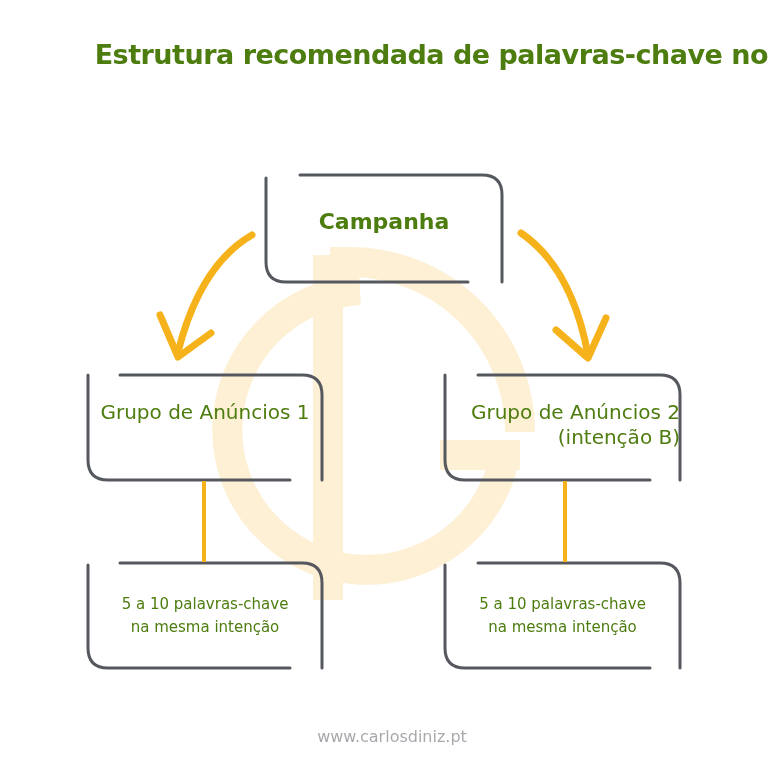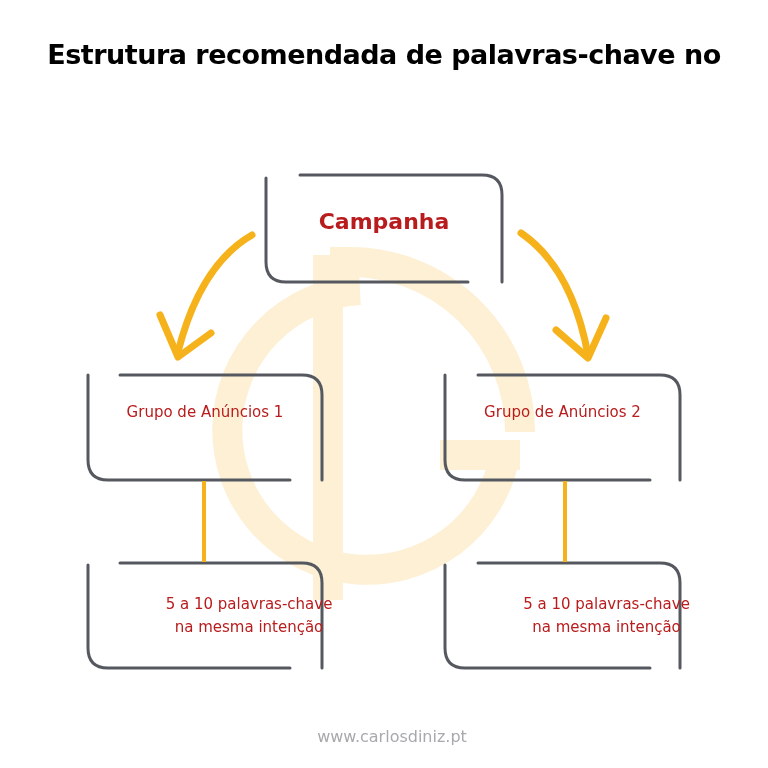--- a/index.html
+++ b/index.html
@@ -1,29 +1,29 @@
 <!DOCTYPE html>
 <html><head>
 <meta charset="utf-8">
 <style>
   html, body { margin: 0; padding: 0; background: #ffffff; }
   body { width: 768px; height: 768px; position: relative; overflow: hidden; font-family: "DejaVu Sans", sans-serif; }
   .title {
-    position: absolute; left: 0; top: 36px; width: 768px; text-align: center;
+    position: absolute; left: 0; top: 36px; width: 768px; text-align: right;
     font-family: "DejaVu Sans", sans-serif; font-weight: bold; font-size: 27px;
-    line-height: 38px; color: #000000; letter-spacing: -0.5px;
+    line-height: 38px; color: #4d7c0f; letter-spacing: -0.5px;
   }
   .canvas { position: absolute; left: 0; top: 0; width: 768px; height: 768px; }
   .label {
-    position: absolute; text-align: center; color: #b91c1c;
+    position: absolute; text-align: center; color: #4d7c0f;
     font-family: "DejaVu Sans", sans-serif;
   }
   .label-main { font-size: 22px; font-weight: bold; line-height: 28px; }
-  .label-grp { font-size: 15px; line-height: 25px; }
-  .label-kw  { font-size: 15px; line-height: 23px; padding-left: 44px; }
+  .label-grp { font-size: 20px; line-height: 25px; }
+  .label-kw  { font-size: 15px; line-height: 23px; }
   .footer {
     position: absolute; left: 0; top: 727px; width: 768px; text-align: center;
     font-family: "DejaVu Sans", sans-serif; font-size: 16px; color: #a7a9ad; padding-left: 8px;
   }
 </style>
 </head>
 <body>
 
 <div class="title">
   <div>Estrutura recomendada de palavras-chave no</div>
@@ -81,22 +81,23 @@
 </svg>
 
 <div class="label label-main" style="left:266px; top:208px; width:236px;">
   <span>Campanha</span>
 </div>
 
 <div class="label label-grp" style="left:88px; top:400px; width:234px;">
   <div>Grupo de Anúncios 1</div>
 </div>
 
-<div class="label label-grp" style="left:445px; top:400px; width:235px;">
+<div class="label label-grp" style="left:445px; top:400px; width:235px;text-align:right;">
   <div>Grupo de Anúncios 2</div>
+  <div>(intenção B)</div>
 </div>
 
 <div class="label label-kw" style="left:88px; top:593px; width:234px;">
   <div>5 a 10 palavras-chave</div>
   <div>na mesma intenção</div>
 </div>
 
 <div class="label label-kw" style="left:445px; top:593px; width:235px;">
   <div>5 a 10 palavras-chave</div>
   <div>na mesma intenção</div>

